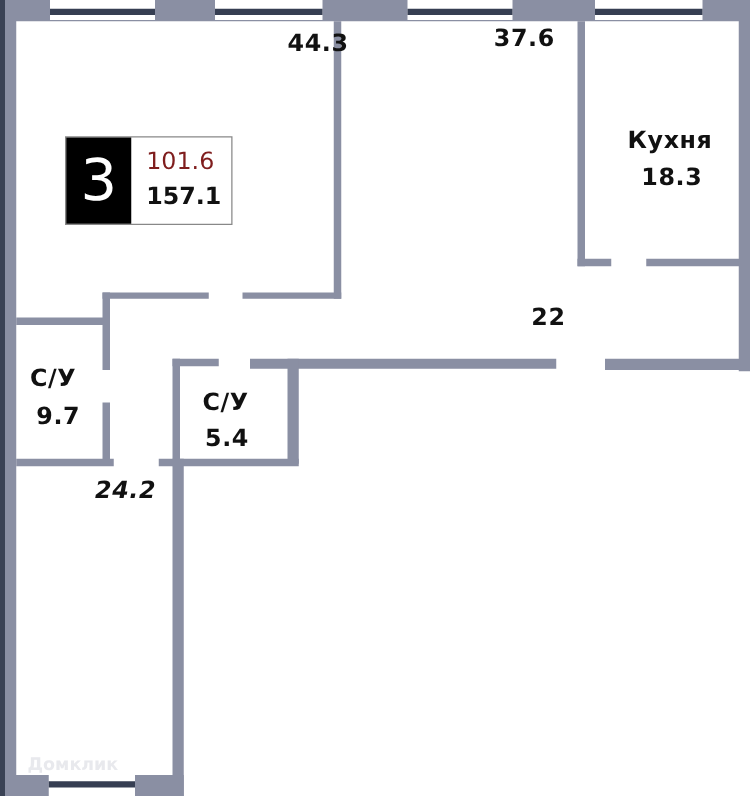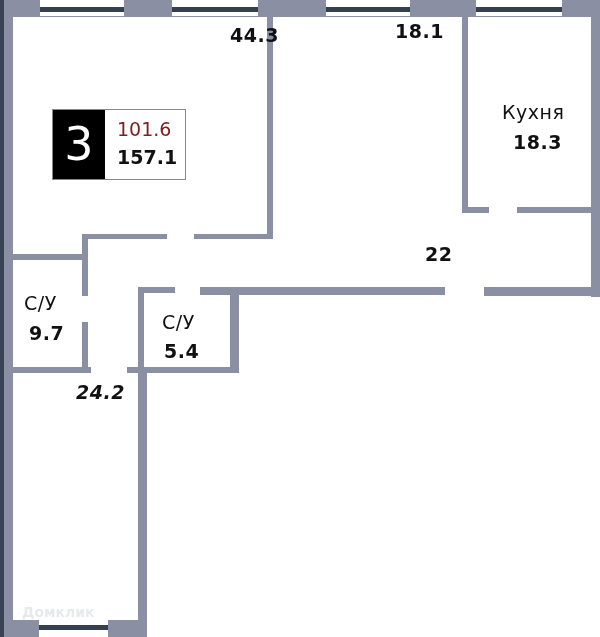--- a/index.html
+++ b/index.html
@@ -3,21 +3,21 @@
   <meta charset="utf-8">
   <style>
     html, body { margin: 0; padding: 0; background: #ffffff; }
     body { width: 600px; height: 637px; position: relative; overflow: hidden; font-family: "DejaVu Sans", sans-serif; }
     .plan { position: absolute; left: 0; top: 0; width: 600px; height: 637px; }
     .wall { position: absolute; background: #8a8fa3; }
     .wall-dark { position: absolute; background: #3a4255; }
     .window { position: absolute; background: #ffffff; }
     .window .bar { position: absolute; left: 0; right: 0; background: #363e52; }
     .label { position: absolute; color: #111; white-space: nowrap; }
-    .name { font-size: 19px; font-weight: normal; letter-spacing: 0.5px; }
+    .name { font-size: 19px; font-weight: bold; letter-spacing: 0.5px; }
     .area { font-size: 19px; font-weight: bold; letter-spacing: 0.5px; }
     .badge { position: absolute; left: 52px; top: 109px; width: 132px; height: 69px; border: 1px solid #888; background: #fff; }
     .badge-num { position: absolute; left: 0; top: 0; width: 52px; height: 69px; background: #000; color: #fff; font-size: 46px; line-height: 69px; text-align: center; }
     .badge-a1 { position: absolute; left: 64px; top: 8px; font-size: 19px; color: #7f1d1d; }
     .badge-a2 { position: absolute; left: 64px; top: 36px; font-size: 19px; font-weight: bold; color: #111; }
     .watermark { position: absolute; left: 22px; top: 604px; font-size: 14px; color: #e8e9ed; font-weight: bold; }
   </style>
 </head>
 <body>
 
@@ -78,21 +78,21 @@
   <div class="wall" style="left:517px;top:207px;width:83px;height:6px;"></div>
 
   <div class="badge">
     <div class="badge-num">3</div>
     <div class="badge-a1">101.6</div>
     <div class="badge-a2">157.1</div>
   </div>
 
   <div class="label area" style="left:196px;top:24px;margin-left:34px;">44.3</div>
 
-  <div class="label area" style="left:395px;top:20px;">18.1</div>
+  <div class="label area" style="left:395px;top:20px;">37.6</div>
 
   <div class="label name" style="left:502px;top:101px;">Кухня</div>
   <div class="label area" style="left:513px;top:131px;text-align:right;">18.3</div>
 
   <div class="label area" style="left:425px;top:243px;">22</div>
 
   <div class="label name" style="left:24px;top:292px;">С/У</div>
   <div class="label area" style="left:29px;top:322px;">9.7</div>
 
   <div class="label name" style="left:162px;top:311px;">С/У</div>

